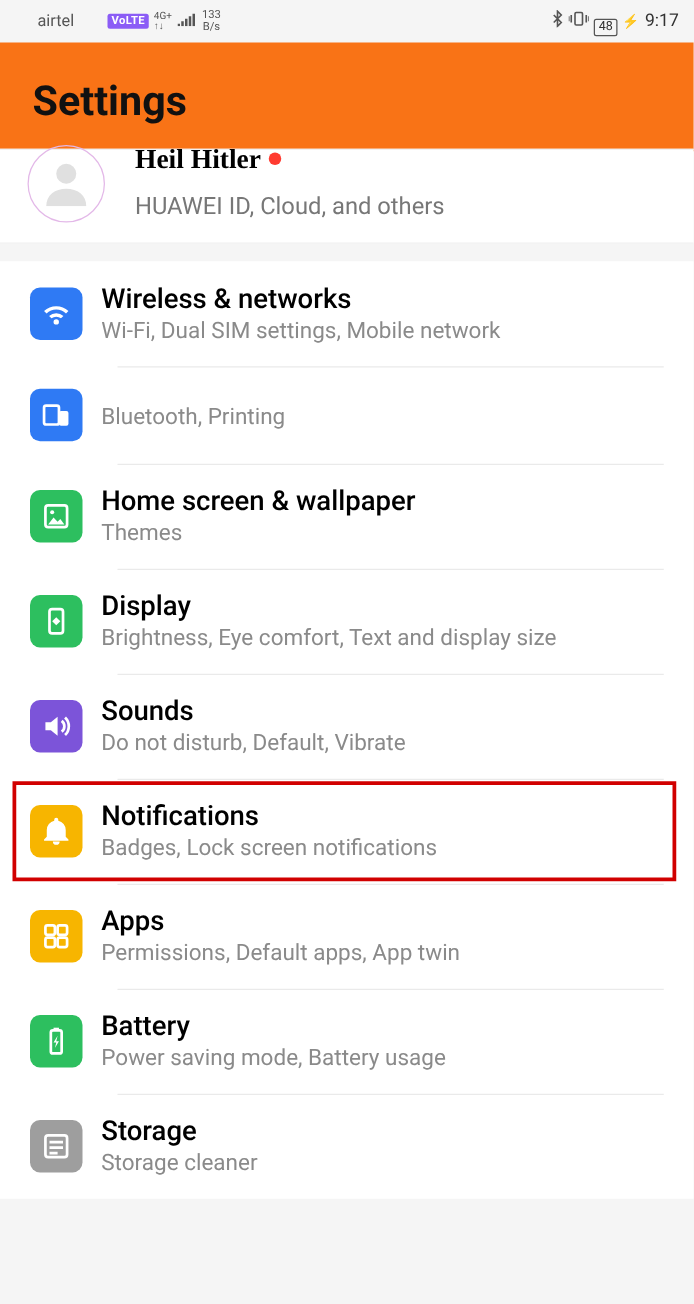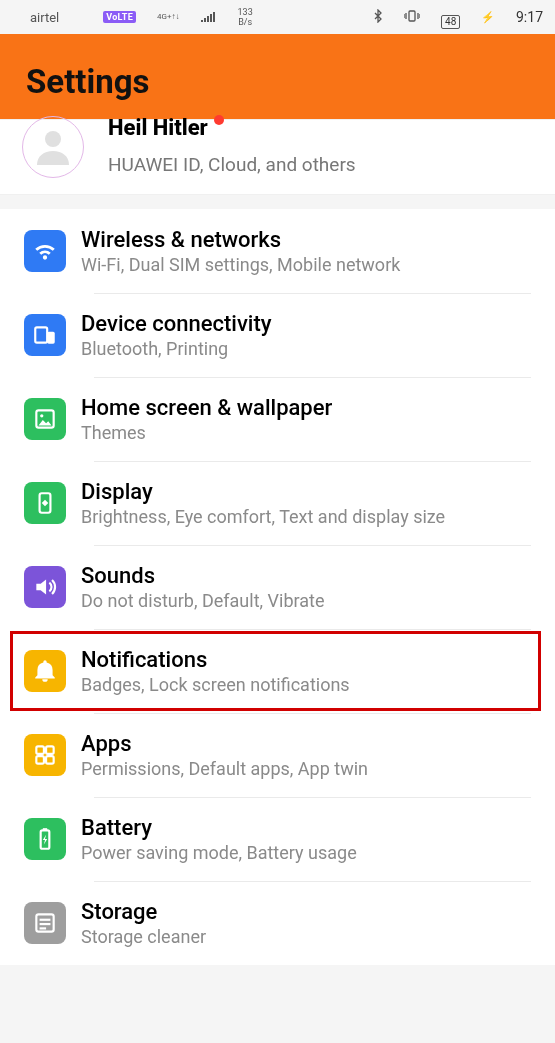--- a/index.html
+++ b/index.html
@@ -18,35 +18,35 @@
     align-items: center;
     height: 34px;
     padding: 0 12px 0 30px;
     font-size: 13px;
     color: #555;
     background: #f5f5f5;
   }
   .status-left, .status-right {
     display: flex;
     align-items: center;
-    gap: 21px;
+    gap: 4px;
   }
   .volte-badge {
     background: #8b5cf6;
     color: #fff;
     font-size: 9px;
     font-weight: 700;
     padding: 1px 3px;
     border-radius: 2px;
     letter-spacing: 0.3px;
     margin-left: 23px;
   }
   .sig-stack {
     display: flex;
-    flex-direction: row;
+    flex-direction: column;
     font-size: 8px;
     line-height: 8px;
     color: #555;
   }
   .data-stack {
     display: flex;
     flex-direction: column;
     font-size: 9px;
     line-height: 10px;
     color: #555;
@@ -97,22 +97,24 @@
   }
   .account-text {
     margin-left: 24px;
     flex: 1;
   }
   .account-name {
     font-size: 22px;
     font-weight: 800;
     color: #000;
     display: flex;
+    align-items: center;
     gap: 6px;
     margin-top: -8px;
+    font-family: Liberation Serif, serif;
   }
   .red-dot {
     width: 10px; height: 10px;
     background: #ff3b30;
     border-radius: 50%;
     display: inline-block;
   }
   .account-sub {
     font-size: 19px;
     color: #777;
@@ -261,21 +263,20 @@
   </div>
 
   <div class="row">
     <div class="row-icon bg-blue">
       <svg width="26" height="26" viewBox="0 0 24 24">
           <rect x="3" y="5" width="11" height="14" rx="1.5" fill="none" stroke="#fff" stroke-width="2"></rect>
           <rect x="14" y="9" width="7" height="11" rx="1.5" fill="#fff"></rect>
         </svg>
     </div>
     <div class="row-text">
-      <div class="row-title">Device connectivity</div>
       <div class="row-sub">Bluetooth, Printing</div>
     </div>
   </div>
 
   <div class="row">
     <div class="row-icon bg-green">
       <svg width="26" height="26" viewBox="0 0 24 24">
           <rect x="4" y="4" width="16" height="16" rx="2" fill="none" stroke="#fff" stroke-width="2"></rect>
           <circle cx="9" cy="9" r="1.5" fill="#fff"></circle>
           <path d="M6 18l4-5 3 3 2-2 3 4z" fill="#fff"></path>

